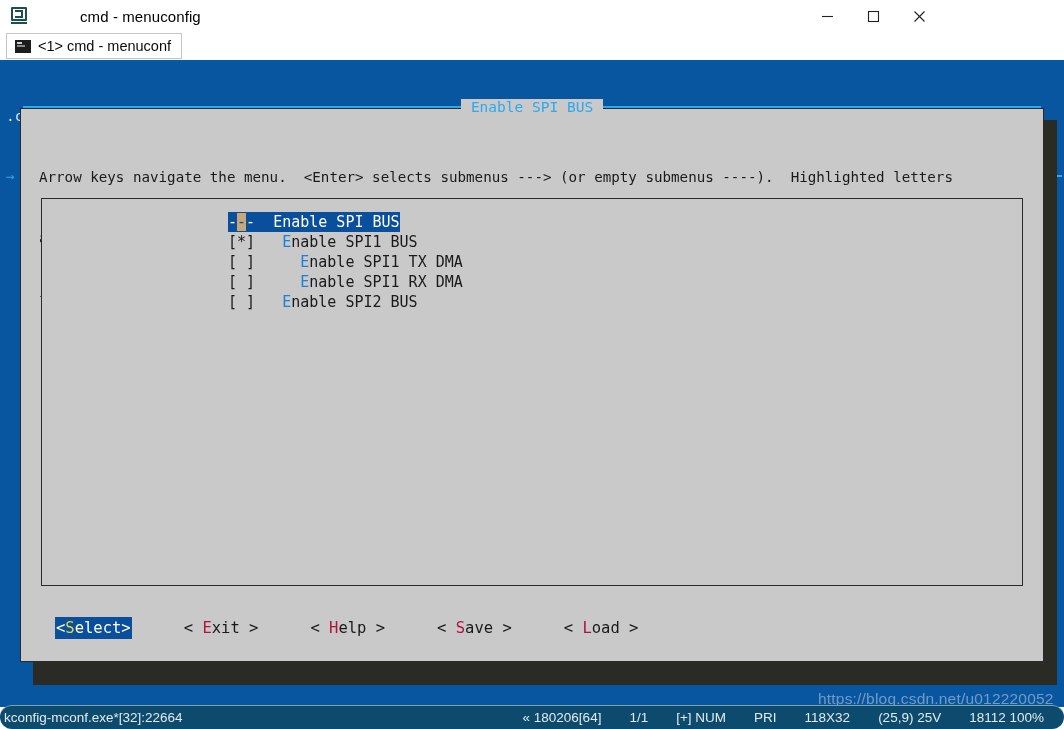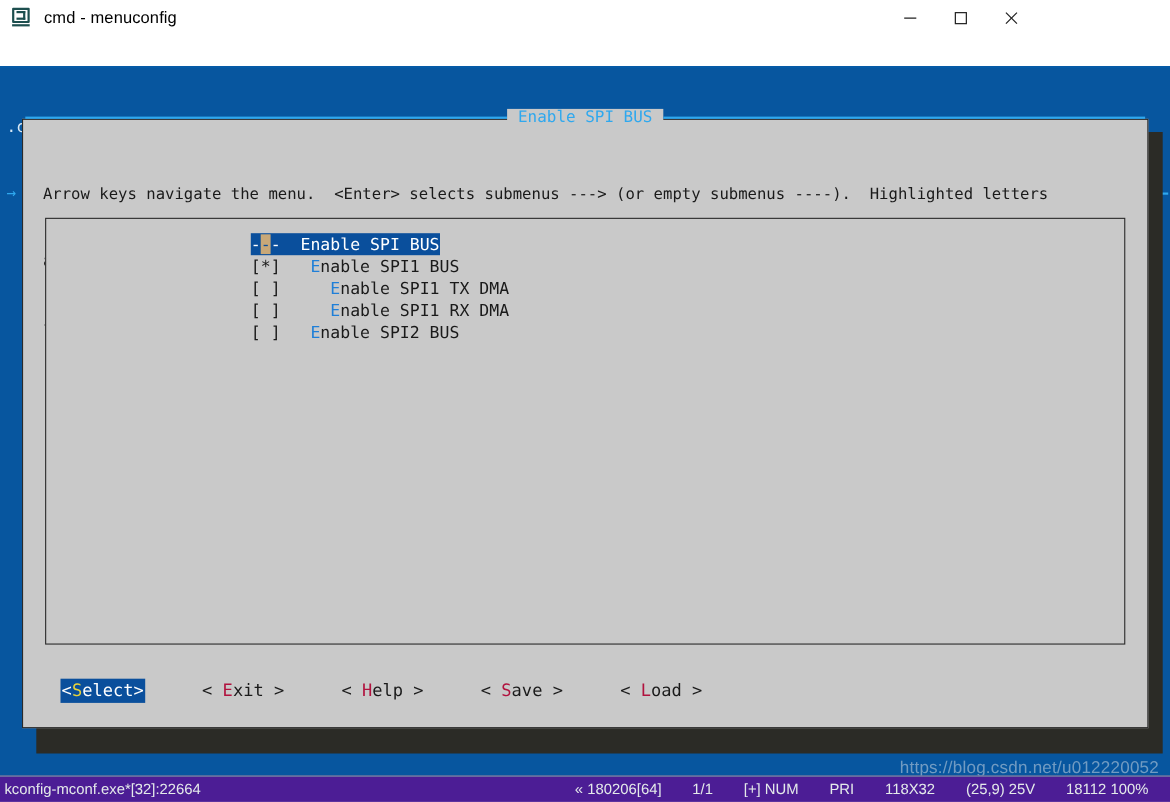--- a/index.html
+++ b/index.html
@@ -22,20 +22,21 @@
   }
 
   
   .titlebar {
     position: absolute;
     left: 0; top: 0;
     width: 942px; height: 32px;
     background: #ffffff;
     display: flex;
     align-items: center;
+    gap: 40px;
   }
   .tb-icon {
     margin-left: 10px;
     width: 20px; height: 20px;
     position: relative;
     flex: 0 0 auto;
   }
   .tb-icon .ico-outer {
     position: absolute; left: 1px; top: 1px;
     width: 16px; height: 14px;
@@ -306,28 +307,29 @@
     color: #ffffff;
     padding: 0 1px;
   }
   .btn.active .hk { color: #e8d33a; }
 
   
   .statusbar {
     position: absolute;
     left: 0; bottom: 0;
     width: 1064px; height: 24px;
-    background: #4c1d95;
+    background: #0c4a6e;
     border-top: 1px solid #7fa0a6;
     box-sizing: border-box;
     display: flex;
     align-items: center;
     font-family: "Liberation Sans", sans-serif;
     font-size: 13.5px;
     color: #e4eaea;
+    border-radius: 12px;
   }
   .sb-left { margin-left: 4px; white-space: nowrap; }
   .sb-right {
     margin-left: auto;
     display: flex;
     align-items: center;
     white-space: nowrap;
     gap: 10px;
   }
   .sb-cell { padding: 0 9px; }
@@ -370,20 +372,24 @@
       <div class="winbtn">
         <svg width="13" height="13" viewBox="0 0 13 13">
             <line x1="1.5" y1="1.5" x2="11.5" y2="11.5" stroke="#202020" stroke-width="1.1"></line>
             <line x1="11.5" y1="1.5" x2="1.5" y2="11.5" stroke="#202020" stroke-width="1.1"></line>
           </svg>
       </div>
     </div>
   </div>
 
   <div class="tabstrip">
+    <div class="tab">
+      <div class="tab-ico"></div>
+      <div class="tab-label">&lt;1&gt; cmd - menuconf</div>
+    </div>
 
     <div class="ctoolbar">
       <div class="searchbox">
         <div class="sph">Search</div>
         <svg width="15" height="15" viewBox="0 0 15 15">
           <circle cx="6.3" cy="6" r="4.2" fill="none" stroke="#3a3a3a" stroke-width="1.2"></circle>
           <line x1="9.3" y1="9.2" x2="13" y2="13.4" stroke="#3a3a3a" stroke-width="1.3"></line>
         </svg>
       </div>
 

